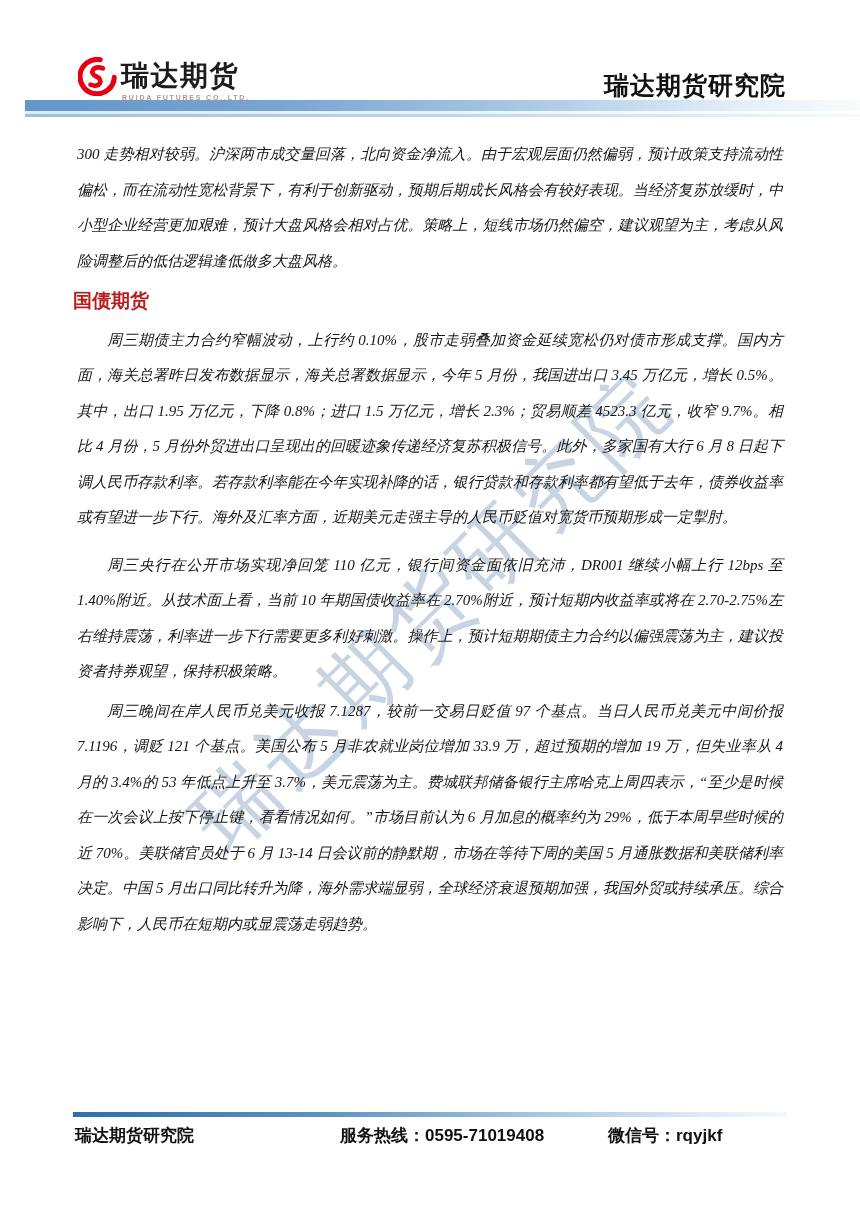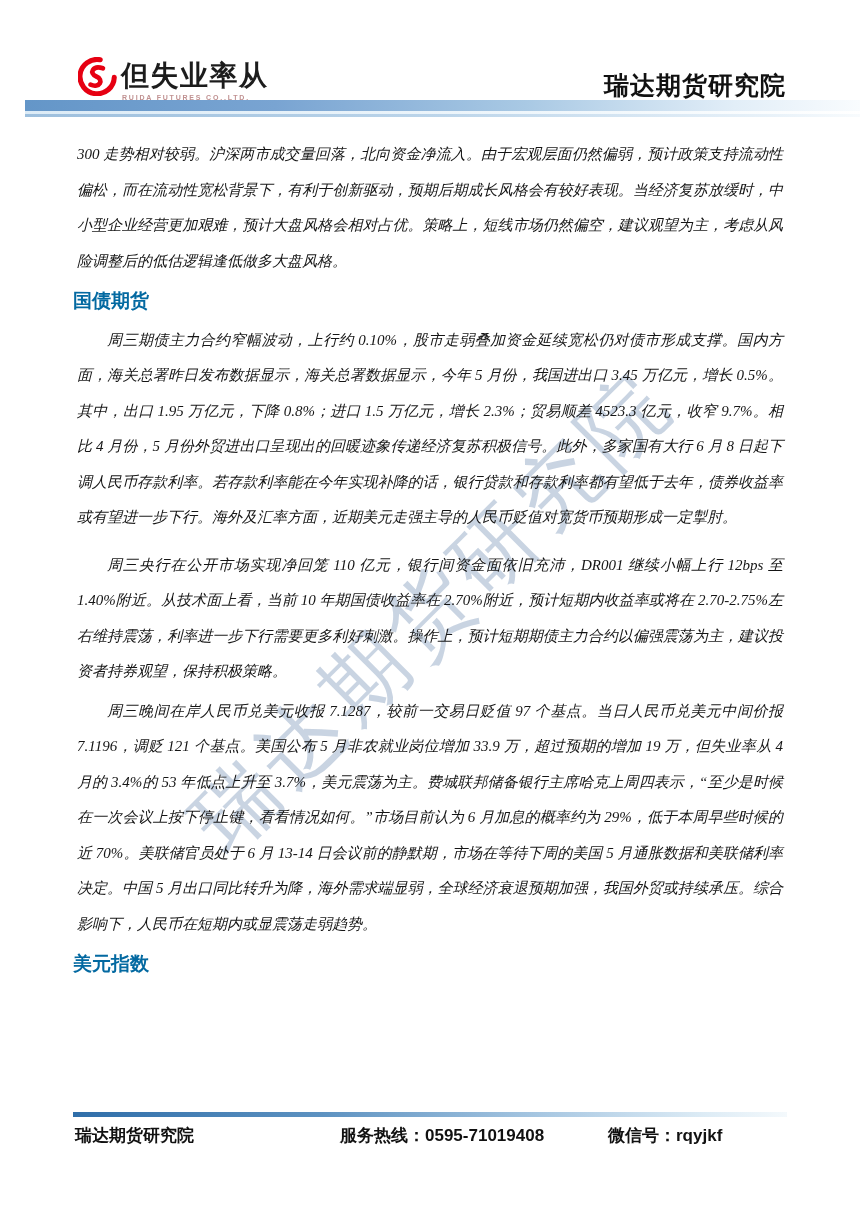--- a/index.html
+++ b/index.html
@@ -54,21 +54,21 @@
   .doc-body{position:absolute;left:73px;top:133px;width:714px;}
   .doc-body p{
     margin:4px;font-size:15px;line-height:35.5px;
     text-align:justify;text-justify:inter-ideograph;font-style:italic;
   }
   .doc-body p.indent{text-indent:2em;}
   .doc-body p.gap-before{margin-top:12px;}
   .doc-body h2{
     margin:4px 0 0 0;
     font-family:"Liberation Sans","DejaVu Sans",sans-serif;
-    font-size:19px;line-height:35.5px;font-weight:700;color:#0369a1;
+    font-size:19px;line-height:35.5px;font-weight:700;color:#b91c1c;
   }
   
   .footer-rule{
     position:absolute;left:73px;top:1112px;width:714px;height:5px;
     background:linear-gradient(to right,#2f6ea9 0%,#5d92c1 35%,#a6c6e1 65%,#dcebf5 88%,#f4f9fc 100%);
   }
   .footer-text{
     position:absolute;left:0;top:1124px;width:860px;height:26px;
     font-family:"Liberation Sans","DejaVu Sans",sans-serif;
     font-weight:700;font-size:17px;color:#111;
@@ -79,42 +79,41 @@
 </style>
 </head>
 <body>
 
 <div class="page">
 
   <svg class="logo-emblem" viewBox="0 0 100 100" aria-hidden="true">
     <path d="M57 7 A 44 44 0 1 0 93 52" fill="none" stroke="#e60012" stroke-width="13" stroke-linecap="round"></path>
     <path d="M64 29 C 38 20 27 42 47 50 C 67 58 56 81 32 71" fill="none" stroke="#e60012" stroke-width="12" stroke-linecap="round"></path>
   </svg>
-  <div class="brand-cn">但失业率从</div>
+  <div class="brand-cn">瑞达期货</div>
   <div class="brand-en">RUIDA FUTURES CO.,LTD.</div>
   <div class="header-title">瑞达期货研究院</div>
 
   <div class="header-bar">
     <div class="bar-main"></div>
     <div class="bar-gap"></div>
     <div class="bar-line"></div>
   </div>
 
   <div class="watermark">瑞达期货研究院</div>
 
   <div class="doc-body">
     <p>300 走势相对较弱。沪深两市成交量回落，北向资金净流入。由于宏观层面仍然偏弱，预计政策支持流动性偏松，而在流动性宽松背景下，有利于创新驱动，预期后期成长风格会有较好表现。当经济复苏放缓时，中小型企业经营更加艰难，预计大盘风格会相对占优。策略上，短线市场仍然偏空，建议观望为主，考虑从风险调整后的低估逻辑逢低做多大盘风格。</p>
 
     <h2>国债期货</h2>
     <p class="indent">周三期债主力合约窄幅波动，上行约 0.10%，股市走弱叠加资金延续宽松仍对债市形成支撑。国内方面，海关总署昨日发布数据显示，海关总署数据显示，今年 5 月份，我国进出口 3.45 万亿元，增长 0.5%。其中，出口 1.95 万亿元，下降 0.8%；进口 1.5 万亿元，增长 2.3%；贸易顺差 4523.3 亿元，收窄 9.7%。相比 4 月份，5 月份外贸进出口呈现出的回暖迹象传递经济复苏积极信号。此外，多家国有大行 6 月 8 日起下调人民币存款利率。若存款利率能在今年实现补降的话，银行贷款和存款利率都有望低于去年，债券收益率或有望进一步下行。海外及汇率方面，近期美元走强主导的人民币贬值对宽货币预期形成一定掣肘。</p>
     <p class="indent gap-before">周三央行在公开市场实现净回笼 110 亿元，银行间资金面依旧充沛，DR001 继续小幅上行 12bps 至 1.40%附近。从技术面上看，当前 10 年期国债收益率在 2.70%附近，预计短期内收益率或将在 2.70-2.75%左右维持震荡，利率进一步下行需要更多利好刺激。操作上，预计短期期债主力合约以偏强震荡为主，建议投资者持券观望，保持积极策略。</p>
 
     <p class="indent">周三晚间在岸人民币兑美元收报 7.1287，较前一交易日贬值 97 个基点。当日人民币兑美元中间价报 7.1196，调贬 121 个基点。美国公布 5 月非农就业岗位增加 33.9 万，超过预期的增加 19 万，但失业率从 4 月的 3.4%的 53 年低点上升至 3.7%，美元震荡为主。费城联邦储备银行主席哈克上周四表示，“至少是时候在一次会议上按下停止键，看看情况如何。”市场目前认为 6 月加息的概率约为 29%，低于本周早些时候的近 70%。美联储官员处于 6 月 13-14 日会议前的静默期，市场在等待下周的美国 5 月通胀数据和美联储利率决定。中国 5 月出口同比转升为降，海外需求端显弱，全球经济衰退预期加强，我国外贸或持续承压。综合影响下，人民币在短期内或显震荡走弱趋势。</p>
 
-    <h2>美元指数</h2>
   </div>
 
   <div class="footer-rule"></div>
   <div class="footer-text">
     <span class="f-institute">瑞达期货研究院</span>
     <span class="f-hotline">服务热线：0595-71019408</span>
     <span class="f-wechat">微信号：rqyjkf</span>
   </div>
 
 </div>

